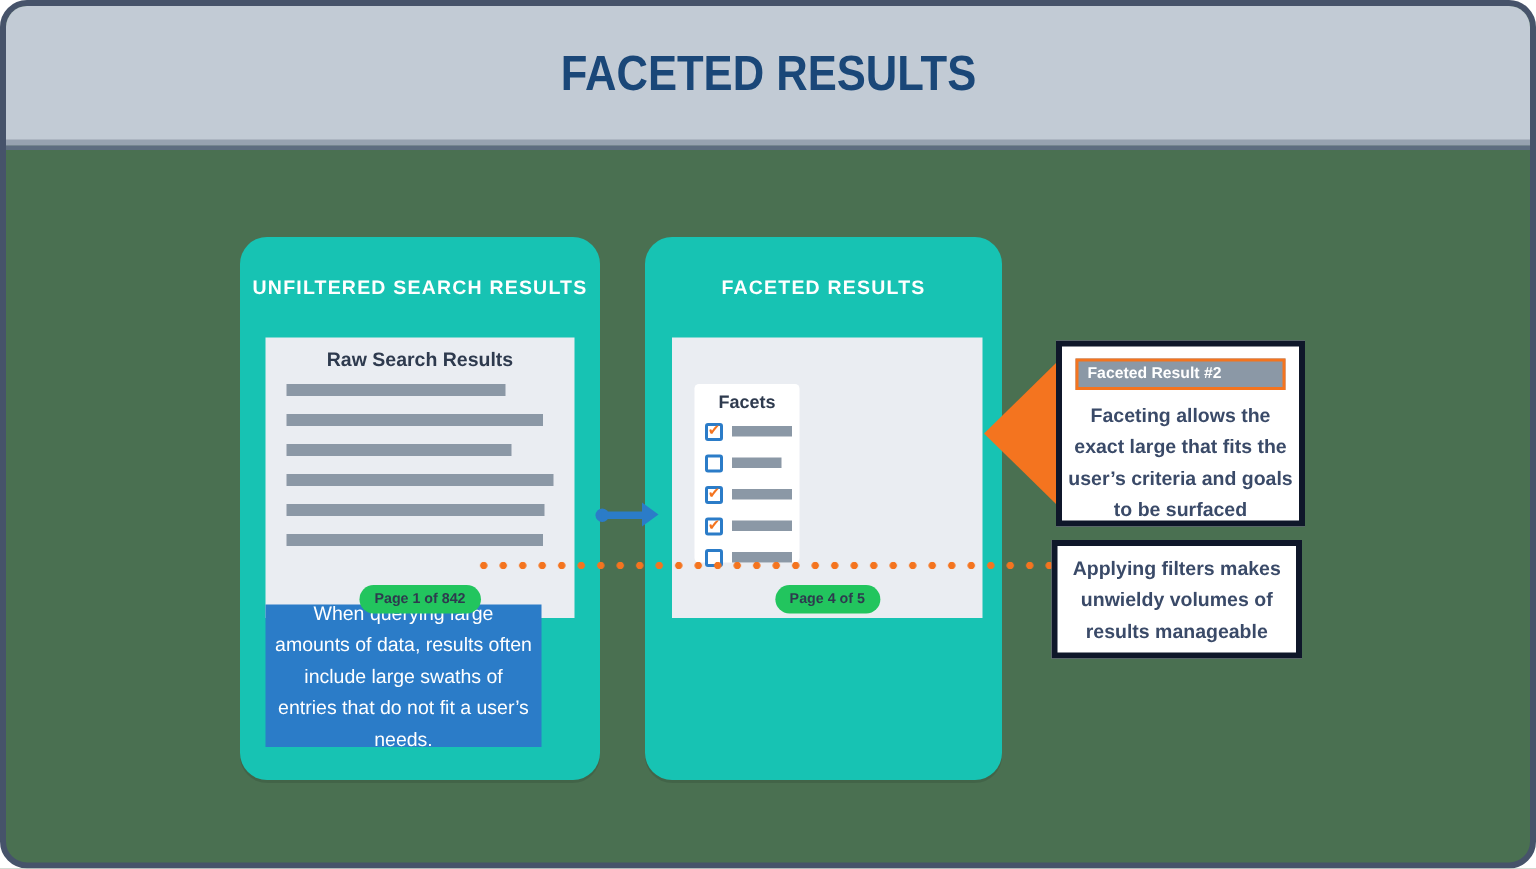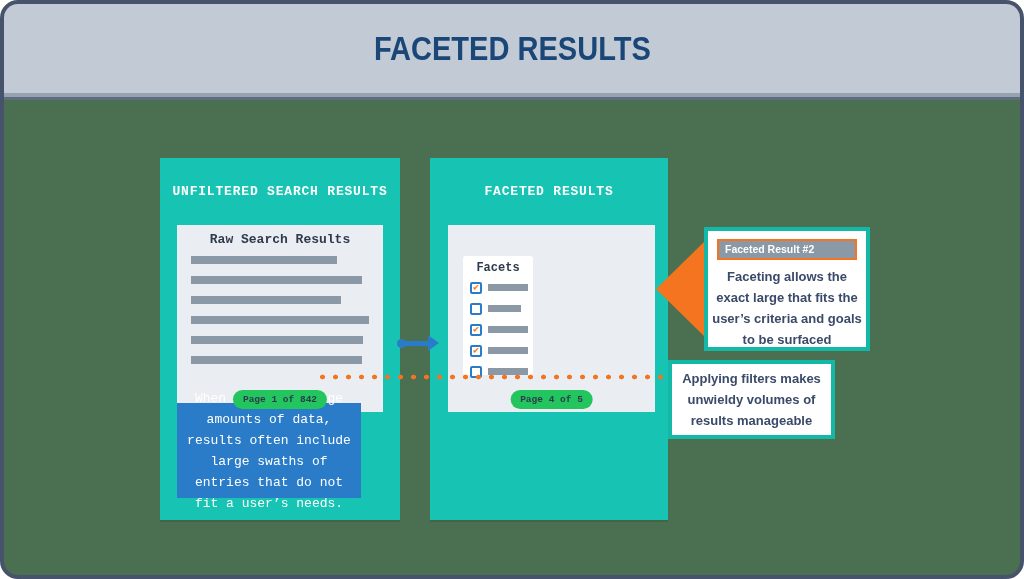--- a/index.html
+++ b/index.html
@@ -21,23 +21,22 @@
   }
   .header-line { height: 3px; background: #5E6D80; }
   .page-title {
     color: #1A4778; font-size: 33px; font-weight: bold;
     letter-spacing: 0px; transform: scaleX(0.88);
   }
 
   
   .panel {
     position: absolute; width: 240px; height: 362px; top: 154px;
-    background: #17C3B3; border-radius: 0;
+    background: #17C3B3; border-radius: 18px;
     box-shadow: 0 2px 0 rgba(0,0,0,0.10);
-    font-family: Liberation Mono, monospace;
   }
   .panel.left  { left: 156px; }
   .panel.right { left: 426px; width: 238px; }
   .panel-title {
     margin-top: 26px; text-align: center;
     color: #ffffff; font-size: 13px; font-weight: bold; letter-spacing: 0.8px;
   }
 
   .card {
     position: absolute; left: 17px; top: 67px;
@@ -110,38 +109,38 @@
   .arrow .dot  { position: absolute; left: 0; top: 4px; width: 9px; height: 9px; border-radius: 50%; background: #2B7CC8; }
   .arrow .line { position: absolute; left: 4px; top: 6px; width: 28px; height: 5px; background: #2B7CC8; }
   .arrow .head {
     position: absolute; left: 31px; top: 0; width: 0; height: 0;
     border-top: 8px solid transparent; border-bottom: 8px solid transparent;
     border-left: 11px solid #2B7CC8;
   }
 
   
   .callout {
-    position: absolute; background: #ffffff; border: 4px solid #14b8a6;
+    position: absolute; background: #ffffff; border: 4px solid #0f172a;
     color: #3A4A68; font-size: 13px; font-weight: bold; line-height: 21px; text-align: center;
   }
   .callout-1 { left: 700px; top: 223px; width: 166px; height: 124px; }
   .callout-1::before {
     content: ""; position: absolute; left: -52px; top: 11px;
     border-top: 47px solid transparent; border-bottom: 47px solid transparent;
     border-right: 48px solid #F4741F;
   }
   .callout-label {
     margin: 8px 9px 4px 9px;
     background: #8B98A6; border: 2px solid #F4741F;
     color: #ffffff; font-size: 10.5px; font-weight: bold; text-align: left;
     padding: 2px 6px; line-height: 13px;
   }
   .callout-1 .callout-text { padding: 2px 4px; }
   .callout-2 {
-    left: 664px; top: 356px; width: 167px; height: 79px;
+    left: 697px; top: 356px; width: 167px; height: 79px;
     display: flex; align-items: center; justify-content: center; padding: 0 5px;
   }
 </style>
 </head>
 <body>
 
 <div class="canvas">
 
   <div class="header">
     <div class="page-title">FACETED RESULTS</div>

